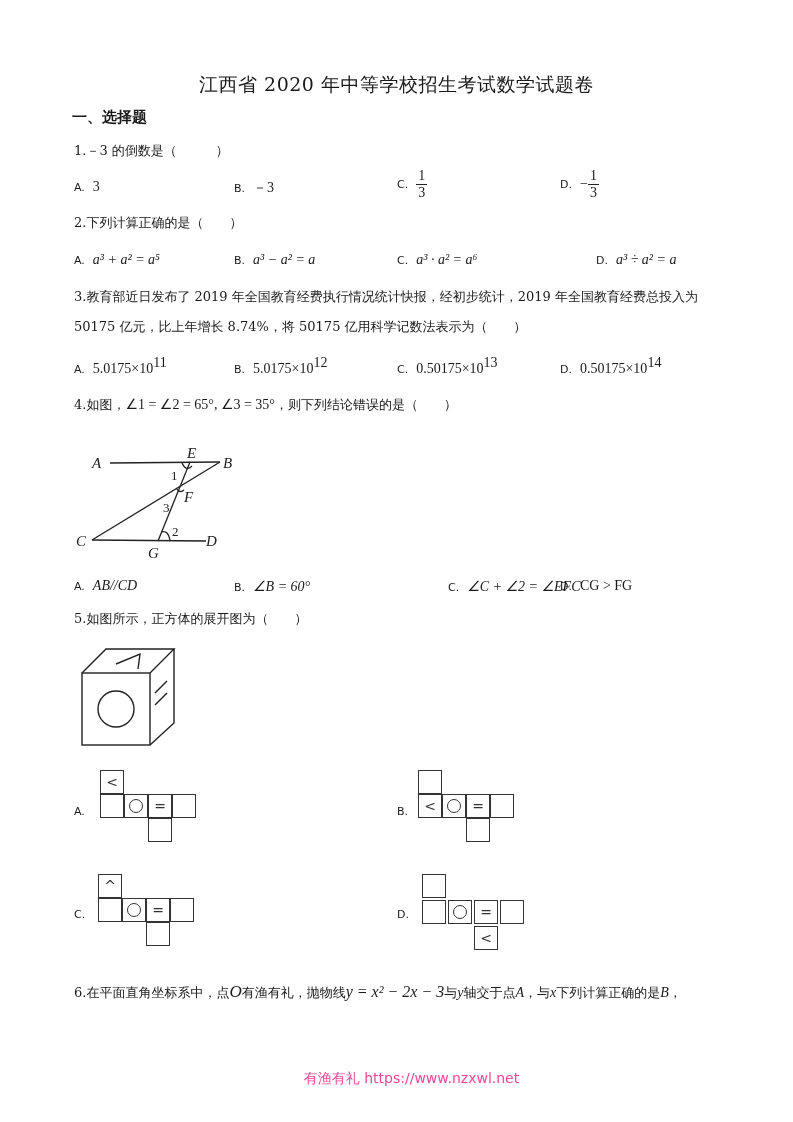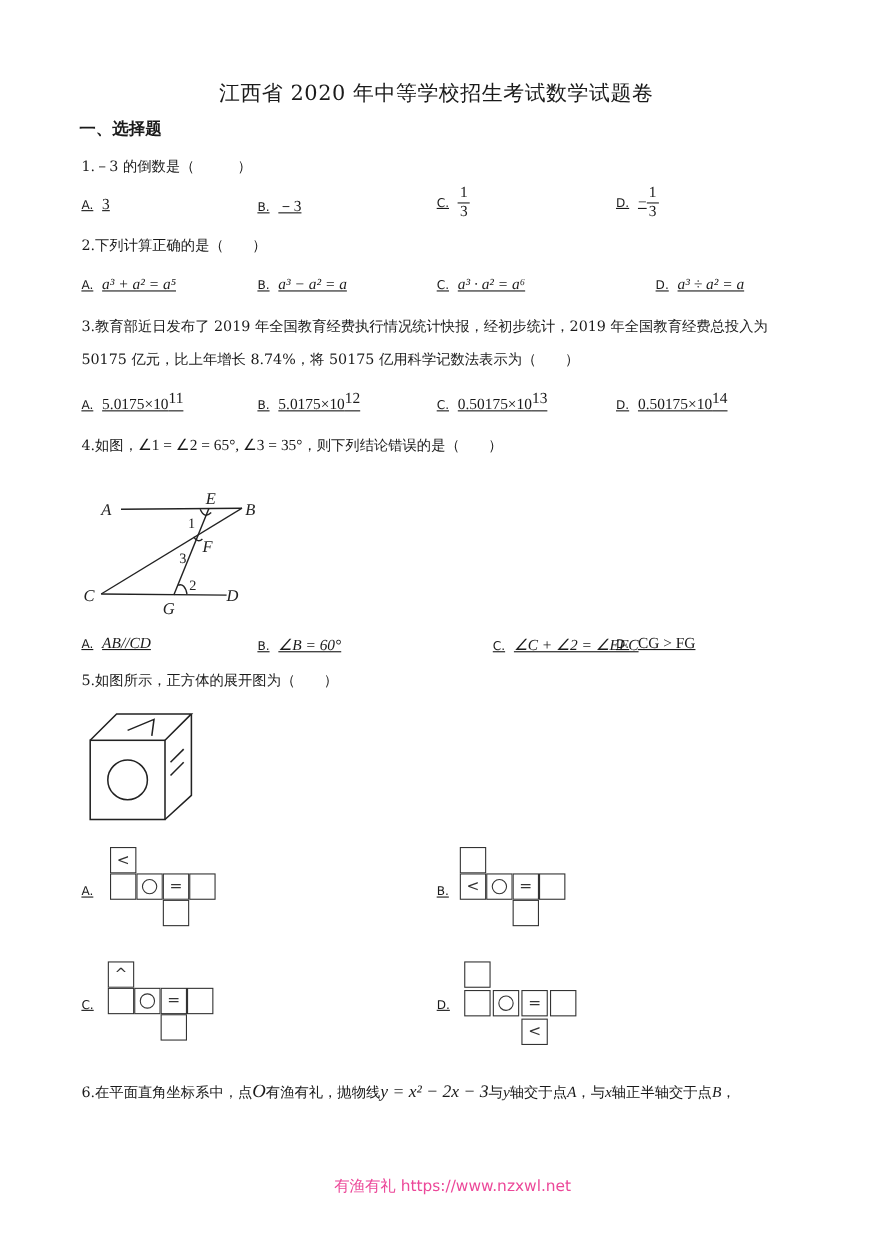--- a/index.html
+++ b/index.html
@@ -7,21 +7,21 @@
     width: 793px; height: 1122px; position: relative; overflow: hidden;
     font-family: "DejaVu Serif", serif; color: #1a1a1a;
   }
   .abs { position: absolute; }
   .title {
     top: 72px; left: 0; width: 793px; text-align: center;
     font-size: 19px; font-weight: normal; letter-spacing: 0.5px;
   }
   .section { top: 108px; left: 72px; font-size: 15px; font-weight: bold; }
   .q { left: 74px; font-size: 13px; white-space: nowrap; }
-  .opt { font-size: 13px; white-space: nowrap; text-decoration: underline; }
+  .opt { font-size: 13px; white-space: nowrap; }
   .lbl { font-family: "DejaVu Sans", sans-serif; font-size: 11px; margin-right: 8px; }
   .m { font-family: "Liberation Serif", serif; font-style: italic; font-size: 14px; }
   .r { font-family: "Liberation Serif", serif; font-size: 14px; }
   sup { font-size: 9px; vertical-align: 6px; }
   .frac { display: inline-block; vertical-align: middle; text-align: center; font-family: "Liberation Serif", serif; font-size: 14px; line-height: 16px; }
   .frac .n { display: block; border-bottom: 1px solid #222; padding: 0 2px; }
   .frac .d { display: block; padding: 0 2px; }
   .footer {
     top: 1070px; left: 0; width: 793px; text-align: center;
     font-family: "DejaVu Sans", sans-serif; font-size: 14px; color: #ec4899; padding-left: 15px;
@@ -190,16 +190,16 @@
   <div class="cell" style="top:26px;left:0;"></div>
   <div class="cell" style="top:26px;left:26px;">
       <div class="circle"></div>
     </div>
   <div class="cell" style="top:26px;left:52px;">=</div>
   <div class="cell" style="top:26px;left:78px;"></div>
   <div class="cell" style="top:52px;left:52px;">&lt;</div>
 </div>
 
 <div class="abs q" style="top:982px;">
-  <span>6.</span><span>在平面直角坐标系中，点</span><span class="m" style="font-size:17px;">O</span><span>有渔有礼，抛物线</span><span class="m" style="font-size:16px;">y = x² − 2x − 3</span><span>与</span><span class="m">y</span><span>轴交于点</span><span class="m">A</span><span>，与</span><span class="m">x</span><span>轴正半轴交于点</span><span class="m">B</span><span>，</span>
+  <span>6.</span><span>在平面直角坐标系中，点</span><span class="m" style="font-size:17px;">O</span><span>有渔有礼，抛物线</span><span class="m" style="font-size:16px;">y = x² − 2x − 3</span><span>与</span><span class="m">y</span><span>轴交于点</span><span class="m">A</span><span>，与</span><span class="m">x</span><span>下列计算正确的是</span><span class="m">B</span><span>，</span>
 </div>
 
 <div class="abs footer">有渔有礼 https://www.nzxwl.net</div>
 
 </body></html>

